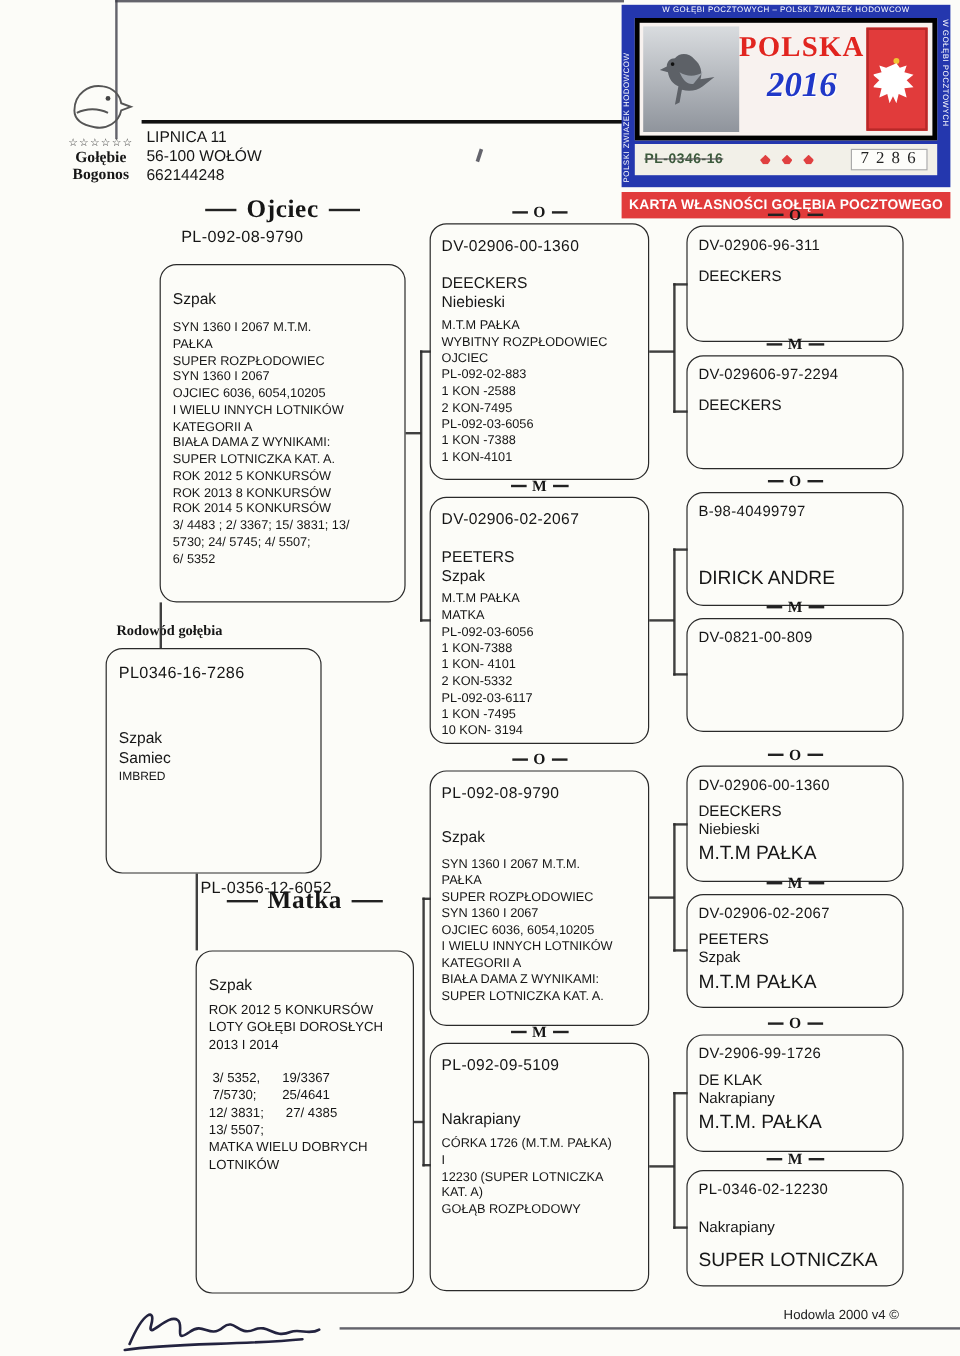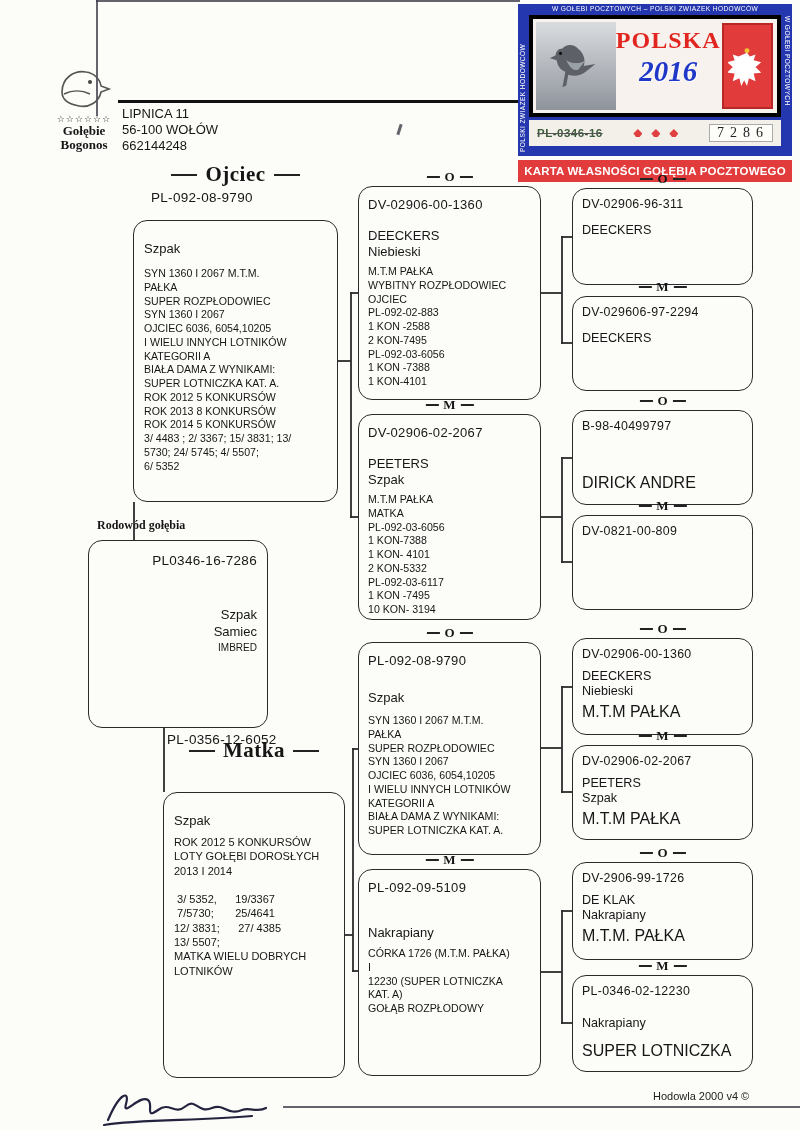--- a/index.html
+++ b/index.html
@@ -152,21 +152,21 @@
 SUPER LOTNICZKA KAT. A.
 ROK 2012 5 KONKURSÓW
 ROK 2013 8 KONKURSÓW
 ROK 2014 5 KONKURSÓW
 3/ 4483 ; 2/ 3367; 15/ 3831; 13/
 5730; 24/ 5745; 4/ 5507;
 6/ 5352</div>
   </div>
 
   <div class="sub-title" style="left:97px; top:518px;">Rodowód gołębia</div>
-  <div class="node subject-box" style="left:88px; top:540px; width:180px; height:188px;text-align:right;">
+  <div class="node subject-box" style="left:88px; top:540px; width:180px; height:188px;">
     <div class="ring">PL0346-16-7286</div>
     <div class="name lines">Szpak
 Samiec</div>
     <div class="note">IMBRED</div>
   </div>
 
   <div class="stitle" style="left:163px; top:738px; width:182px;">Matka</div>
   <div class="free-ring" style="left:167px; top:732px;">PL-0356-12-6052</div>
   <div class="node parent-box mother-box" style="left:163px; top:792px; width:182px; height:286px;">
     <div class="name lines">Szpak</div>

